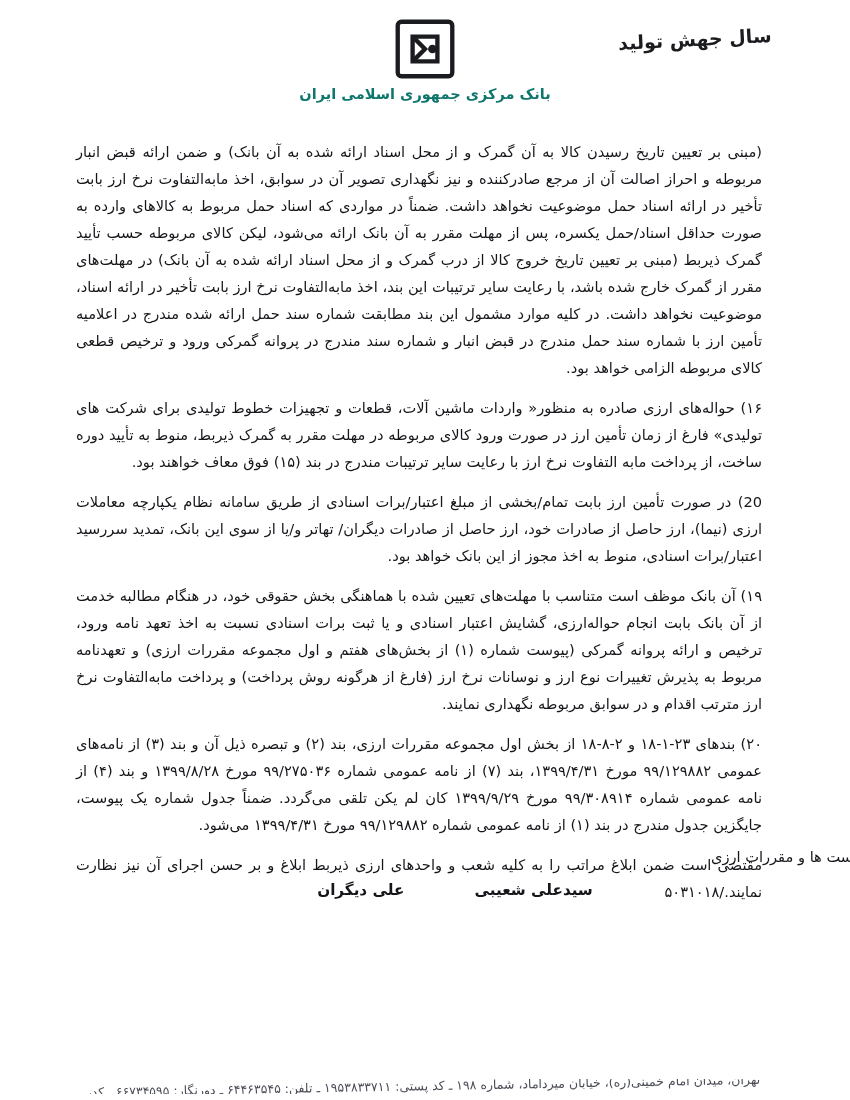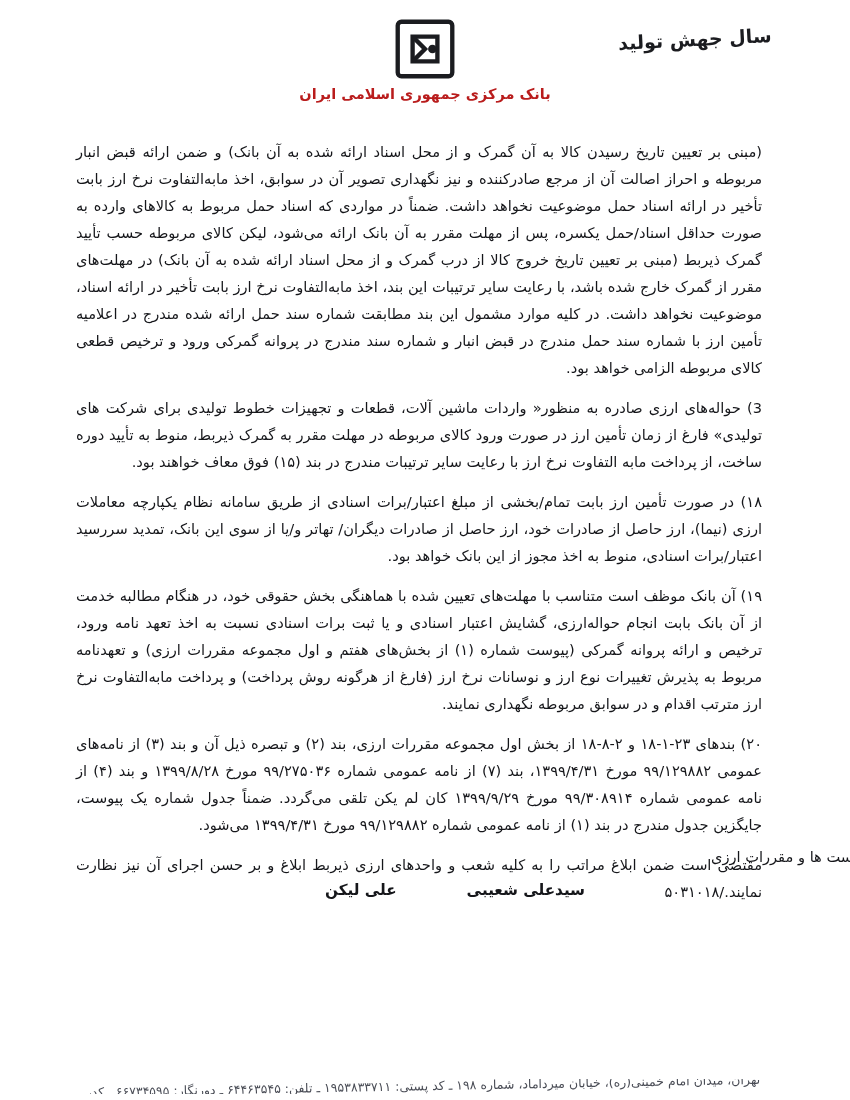--- a/index.html
+++ b/index.html
@@ -48,21 +48,21 @@
   .logo-mark {
     width: 62px;
     height: 62px;
     margin: 0 auto;
     display: block;
   }
   .logo-text {
     margin-top: 6px;
     font-size: 14.5px;
     font-weight: bold;
-    color: #b91c1c;
+    color: #0f766e;
     letter-spacing: 0.2px;
   }
 
   
   .content {
     position: absolute;
     top: 138px;
     right: 88px;
     left: 76px;
     text-align: justify;
@@ -142,32 +142,32 @@
         <path d="M30 30 L50 50 L30 70" fill="none" stroke="#1b1c20" stroke-width="7"></path>
         <circle cx="62" cy="50" r="7" fill="#1b1c20"></circle>
       </svg>
       <div class="logo-text">بانک مرکزی جمهوری اسلامی ایران</div>
     </div>
 
   </div>
 
   <div class="content">
     <p class="para">(مبنی بر تعیین تاریخ رسیدن کالا به آن گمرک و از محل اسناد ارائه شده به آن بانک) و ضمن ارائه قبض انبار مربوطه و احراز اصالت آن از مرجع صادرکننده و نیز نگهداری تصویر آن در سوابق، اخذ مابه‌التفاوت نرخ ارز بابت تأخیر در ارائه اسناد حمل موضوعیت نخواهد داشت. ضمناً در مواردی که اسناد حمل مربوط به کالاهای وارده به صورت حداقل اسناد/حمل یکسره، پس از مهلت مقرر به آن بانک ارائه می‌شود، لیکن کالای مربوطه حسب تأیید گمرک ذیربط (مبنی بر تعیین تاریخ خروج کالا از درب گمرک و از محل اسناد ارائه شده به آن بانک) در مهلت‌های مقرر از گمرک خارج شده باشد، با رعایت سایر ترتیبات این بند، اخذ مابه‌التفاوت نرخ ارز بابت تأخیر در ارائه اسناد، موضوعیت نخواهد داشت. در کلیه موارد مشمول این بند مطابقت شماره سند حمل ارائه شده مندرج در اعلامیه تأمین ارز با شماره سند حمل مندرج در قبض انبار و شماره سند مندرج در پروانه گمرکی ورود و ترخیص قطعی کالای مربوطه الزامی خواهد بود.</p>
-    <p class="para">3) حواله‌های ارزی صادره به منظور« واردات ماشین آلات، قطعات و تجهیزات خطوط تولیدی برای شرکت های تولیدی» فارغ از زمان تأمین ارز در صورت ورود کالای مربوطه در مهلت مقرر به گمرک ذیربط، منوط به تأیید دوره ساخت، از پرداخت مابه التفاوت نرخ ارز با رعایت سایر ترتیبات مندرج در بند (۱۵) فوق معاف خواهند بود.</p>
-    <p class="para">۱۸) در صورت تأمین ارز بابت تمام/بخشی از مبلغ اعتبار/برات اسنادی از طریق سامانه نظام یکپارچه معاملات ارزی (نیما)، ارز حاصل از صادرات خود، ارز حاصل از صادرات دیگران/ تهاتر و/یا از سوی این بانک، تمدید سررسید اعتبار/برات اسنادی، منوط به اخذ مجوز از این بانک خواهد بود.</p>
+    <p class="para">۱۶) حواله‌های ارزی صادره به منظور« واردات ماشین آلات، قطعات و تجهیزات خطوط تولیدی برای شرکت های تولیدی» فارغ از زمان تأمین ارز در صورت ورود کالای مربوطه در مهلت مقرر به گمرک ذیربط، منوط به تأیید دوره ساخت، از پرداخت مابه التفاوت نرخ ارز با رعایت سایر ترتیبات مندرج در بند (۱۵) فوق معاف خواهند بود.</p>
+    <p class="para">20) در صورت تأمین ارز بابت تمام/بخشی از مبلغ اعتبار/برات اسنادی از طریق سامانه نظام یکپارچه معاملات ارزی (نیما)، ارز حاصل از صادرات خود، ارز حاصل از صادرات دیگران/ تهاتر و/یا از سوی این بانک، تمدید سررسید اعتبار/برات اسنادی، منوط به اخذ مجوز از این بانک خواهد بود.</p>
     <p class="para">۱۹) آن بانک موظف است متناسب با مهلت‌های تعیین شده با هماهنگی بخش حقوقی خود، در هنگام مطالبه خدمت از آن بانک بابت انجام حواله‌ارزی، گشایش اعتبار اسنادی و یا ثبت برات اسنادی نسبت به اخذ تعهد نامه ورود، ترخیص و ارائه پروانه گمرکی (پیوست شماره (۱) از بخش‌های هفتم و اول مجموعه مقررات ارزی) و تعهدنامه مربوط به پذیرش تغییرات نوع ارز و نوسانات نرخ ارز (فارغ از هرگونه روش پرداخت) و پرداخت مابه‌التفاوت نرخ ارز مترتب اقدام و در سوابق مربوطه نگهداری نمایند.</p>
     <p class="para">۲۰) بندهای ۲۳-۱-۱۸ و ۲-۸-۱۸ از بخش اول مجموعه مقررات ارزی، بند (۲) و تبصره ذیل آن و بند (۳) از نامه‌های عمومی ۹۹/۱۲۹۸۸۲ مورخ ۱۳۹۹/۴/۳۱، بند (۷) از نامه عمومی شماره ۹۹/۲۷۵۰۳۶ مورخ ۱۳۹۹/۸/۲۸ و بند (۴) از نامه عمومی شماره ۹۹/۳۰۸۹۱۴ مورخ ۱۳۹۹/۹/۲۹ کان لم یکن تلقی می‌گردد. ضمناً جدول شماره یک پیوست، جایگزین جدول مندرج در بند (۱) از نامه عمومی شماره ۹۹/۱۲۹۸۸۲ مورخ ۱۳۹۹/۴/۳۱ می‌شود.</p>
     <p class="para">مقتضی است ضمن ابلاغ مراتب را به کلیه شعب و واحدهای ارزی ذیربط ابلاغ و بر حسن اجرای آن نیز نظارت نمایند./۵۰۳۱۰۱۸</p>
   </div>
 
   <div class="sign-block">
     <div class="sign-dept">اداره سیاست ها و مقررات ارزی</div>
     <div class="sign-names">
       <span>سیدعلی شعیبی</span>
-      <span>علی لیکن</span>
+      <span>علی دیگران</span>
     </div>
   </div>
 
   <div class="footer">
     <span class="footer-line">تهران، میدان امام خمینی(ره)، خیابان میرداماد، شماره ۱۹۸ ـ کد پستی: ۱۹۵۳۸۳۳۷۱۱ ـ تلفن: ۶۴۴۶۳۵۴۵ ـ دورنگار: ۶۶۷۳۴۵۹۵ ـ کدپستی ۲۰۲۰۲۰۲۰</span>
   </div>
 
 </div>
 
 </body></html>

